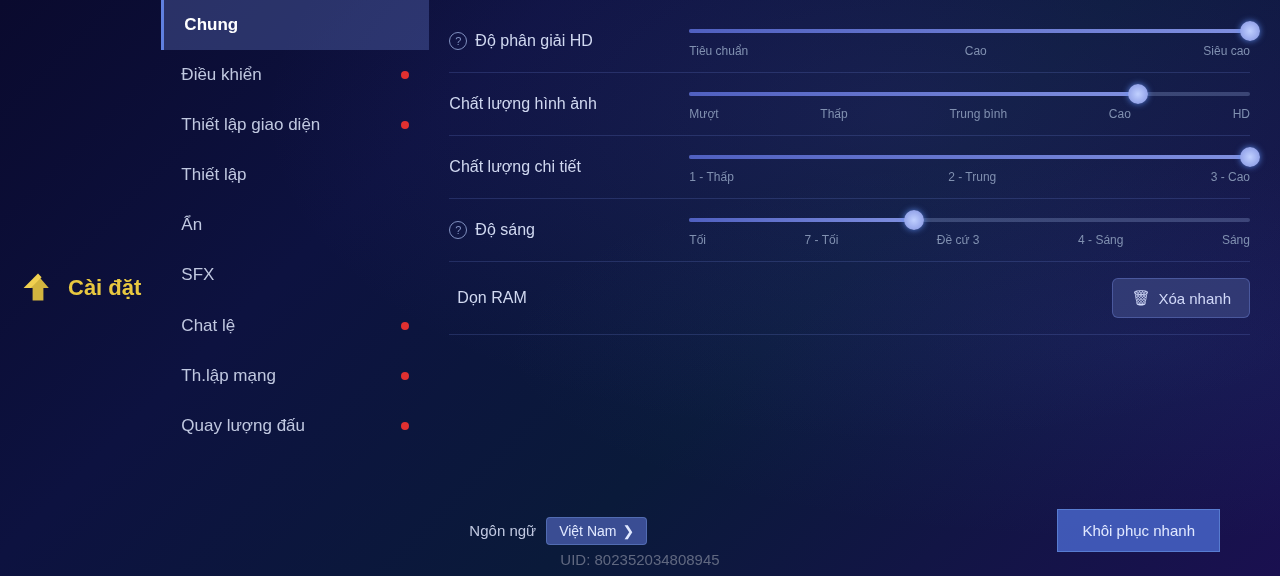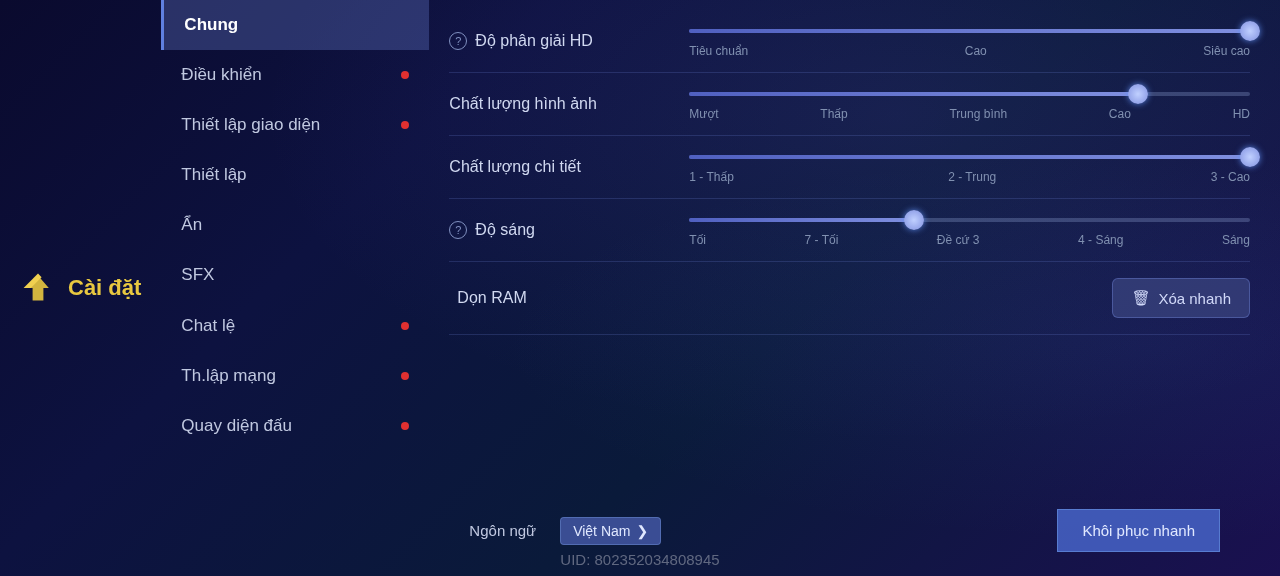--- a/index.html
+++ b/index.html
@@ -220,21 +220,21 @@
       display: flex;
       align-items: center;
       justify-content: space-between;
       padding: 14px 30px 14px 20px;
       margin-top: auto;
     }
 
     .language-section {
       display: flex;
       align-items: center;
-      gap: 24px;
+      gap: 10px;
       font-size: 15px;
       color: #c0c8e0;
     }
 
     .language-badge {
       background: rgba(70, 90, 170, 0.8);
       border: 1px solid rgba(100, 130, 200, 0.6);
       border-radius: 4px;
       padding: 5px 12px;
       font-size: 14px;
@@ -312,21 +312,21 @@
         <span>Chat lệ</span>
         <span class="red-dot"></span>
       </div>
 
       <div class="sidebar-item">
         <span>Th.lập mạng</span>
         <span class="red-dot"></span>
       </div>
 
       <div class="sidebar-item">
-        <span>Quay diện đấu</span>
+        <span>Quay lượng đấu</span>
         <span class="red-dot"></span>
       </div>
 
     </div>
 
     <div class="content-area">
 
       <div class="setting-row">
         <div class="setting-label">
           <span class="help-icon">?</span>

